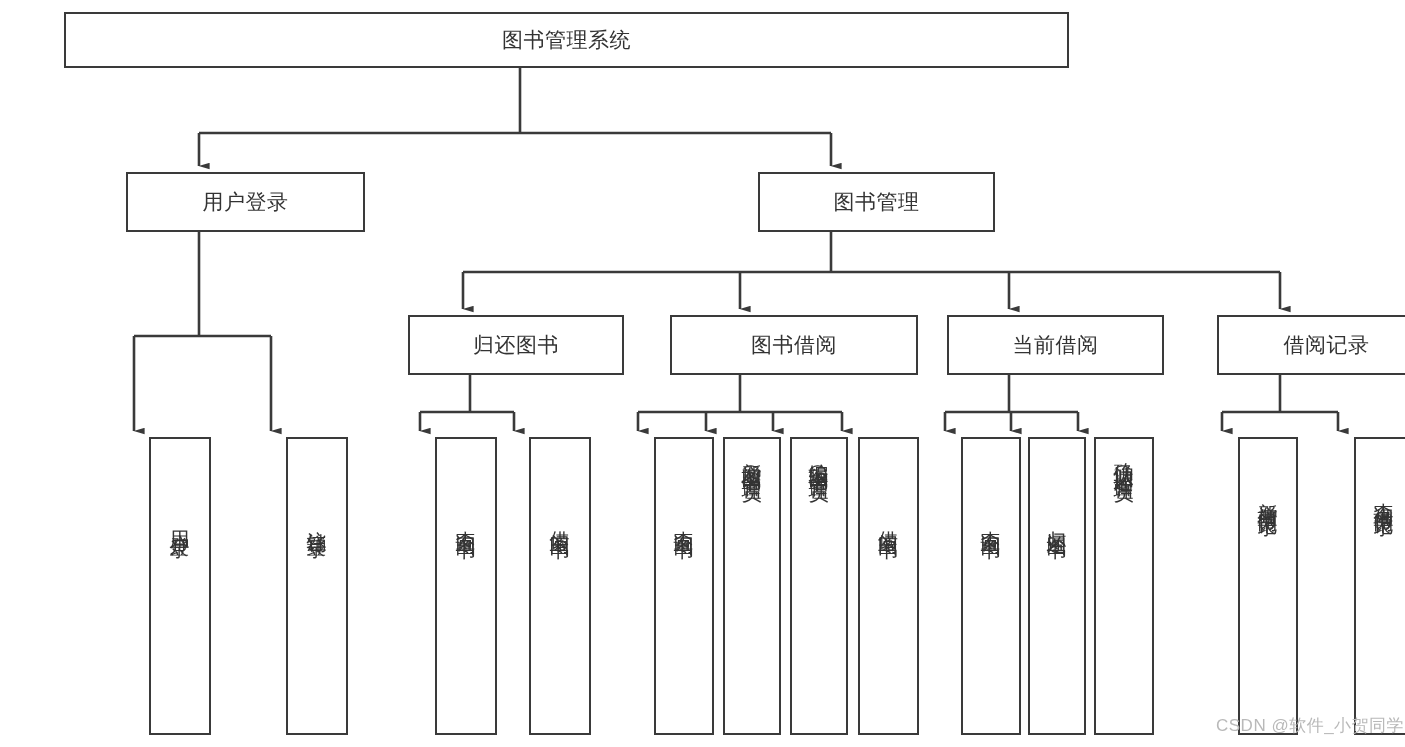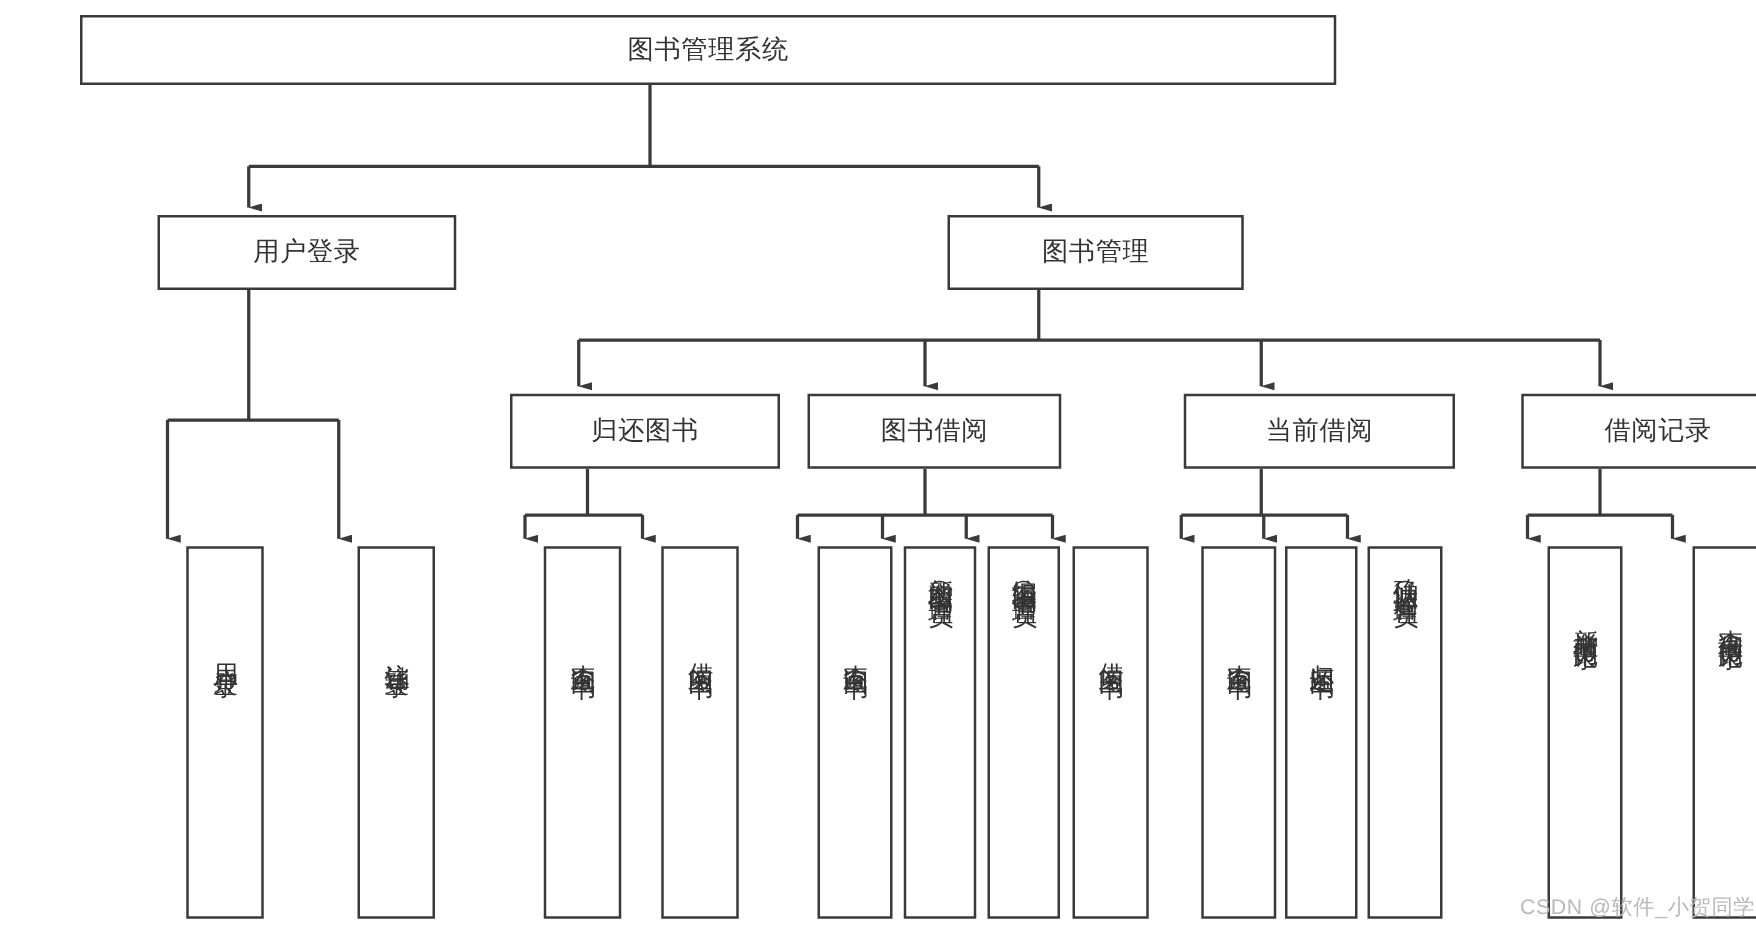--- a/index.html
+++ b/index.html
@@ -130,21 +130,21 @@
   <div class="node" style="left:80px; top:172px; width:239px; height:60px;">
     <span class="label">用户登录</span>
   </div>
   <div class="node" style="left:712px; top:172px; width:237px; height:60px;align-items:center;">
     <span class="label">图书管理</span>
   </div>
 
   <div class="node" style="left:362px; top:315px; width:216px; height:60px;">
     <span class="label">归还图书</span>
   </div>
-  <div class="node" style="left:600px; top:315px; width:203px; height:60px;">
+  <div class="node" style="left:624px; top:315px; width:248px; height:60px;">
     <span class="label">图书借阅</span>
   </div>
   <div class="node" style="left:901px; top:315px; width:217px; height:60px;">
     <span class="label">当前借阅</span>
   </div>
   <div class="node" style="left:1171px; top:315px; width:219px; height:60px;">
     <span class="label">借阅记录</span>
   </div>
 
   <div class="node vertical" style="left:103px; top:437px; width:62px; height:298px; padding-top:76px;">

